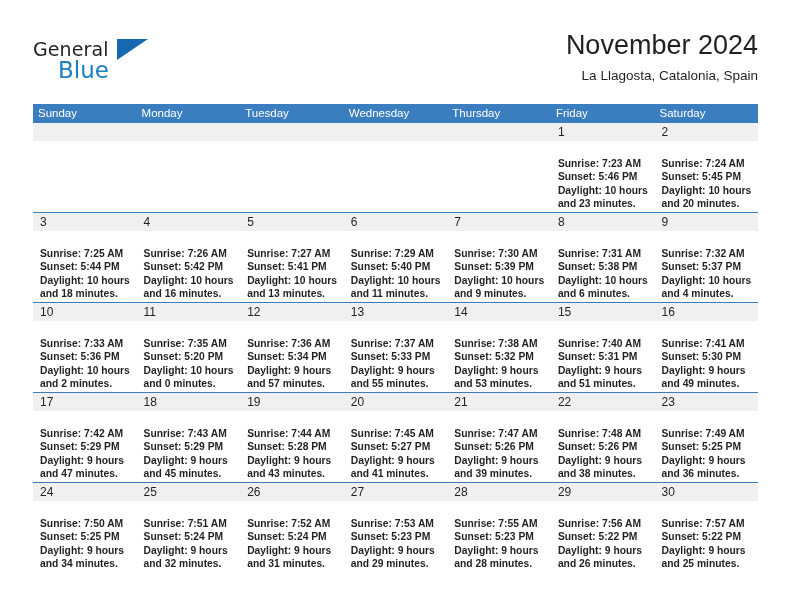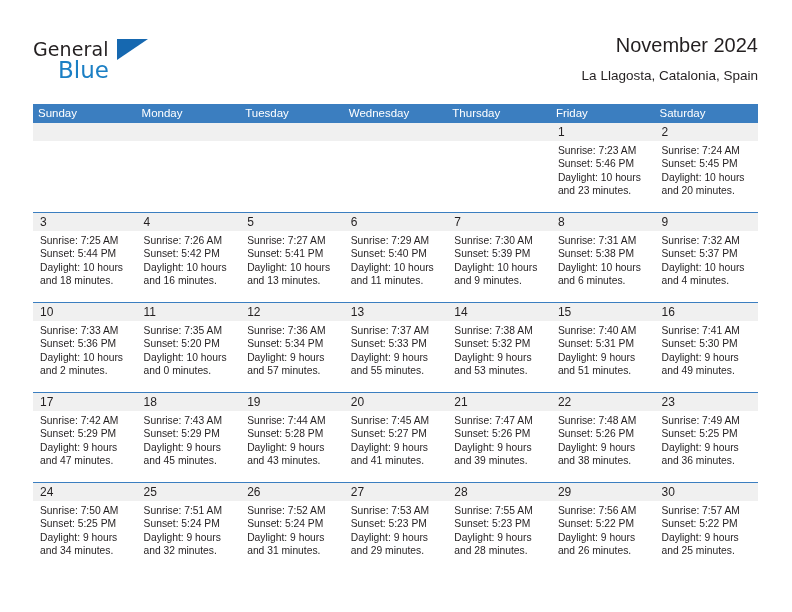--- a/index.html
+++ b/index.html
@@ -66,21 +66,21 @@
     border-bottom: 21px solid transparent;
   }
 
   .title-block {
     position: absolute;
     right: 0;
     top: 0;
     text-align: right;
   }
   .cal-title {
-    font-size: 20px;
+    font-size: 27px;
     font-weight: normal;
     color: #231f20;
     line-height: 34px;
     white-space: nowrap;
   }
   .cal-subtitle {
     font-size: 13.5px;
     color: #231f20;
     line-height: 22px;
     margin-top: 3px;
@@ -128,21 +128,22 @@
     background: #f0f0f0;
     height: 18px;
   }
   .day-num {
     font-size: 12px;
     color: #231f20;
     line-height: 18px;
     padding-left: 7px;
   }
   .day-body {
-    padding: 3px 6px 0 7px;
+    padding: 16px 6px 0 7px;
+    font-weight: bold;
   }
   .day-line {
     font-size: 10.3px;
     line-height: 13.4px;
     color: #231f20;
     white-space: nowrap;
   }
   .day.empty .day-numband { background: #f0f0f0; }
 </style>
 </head>

